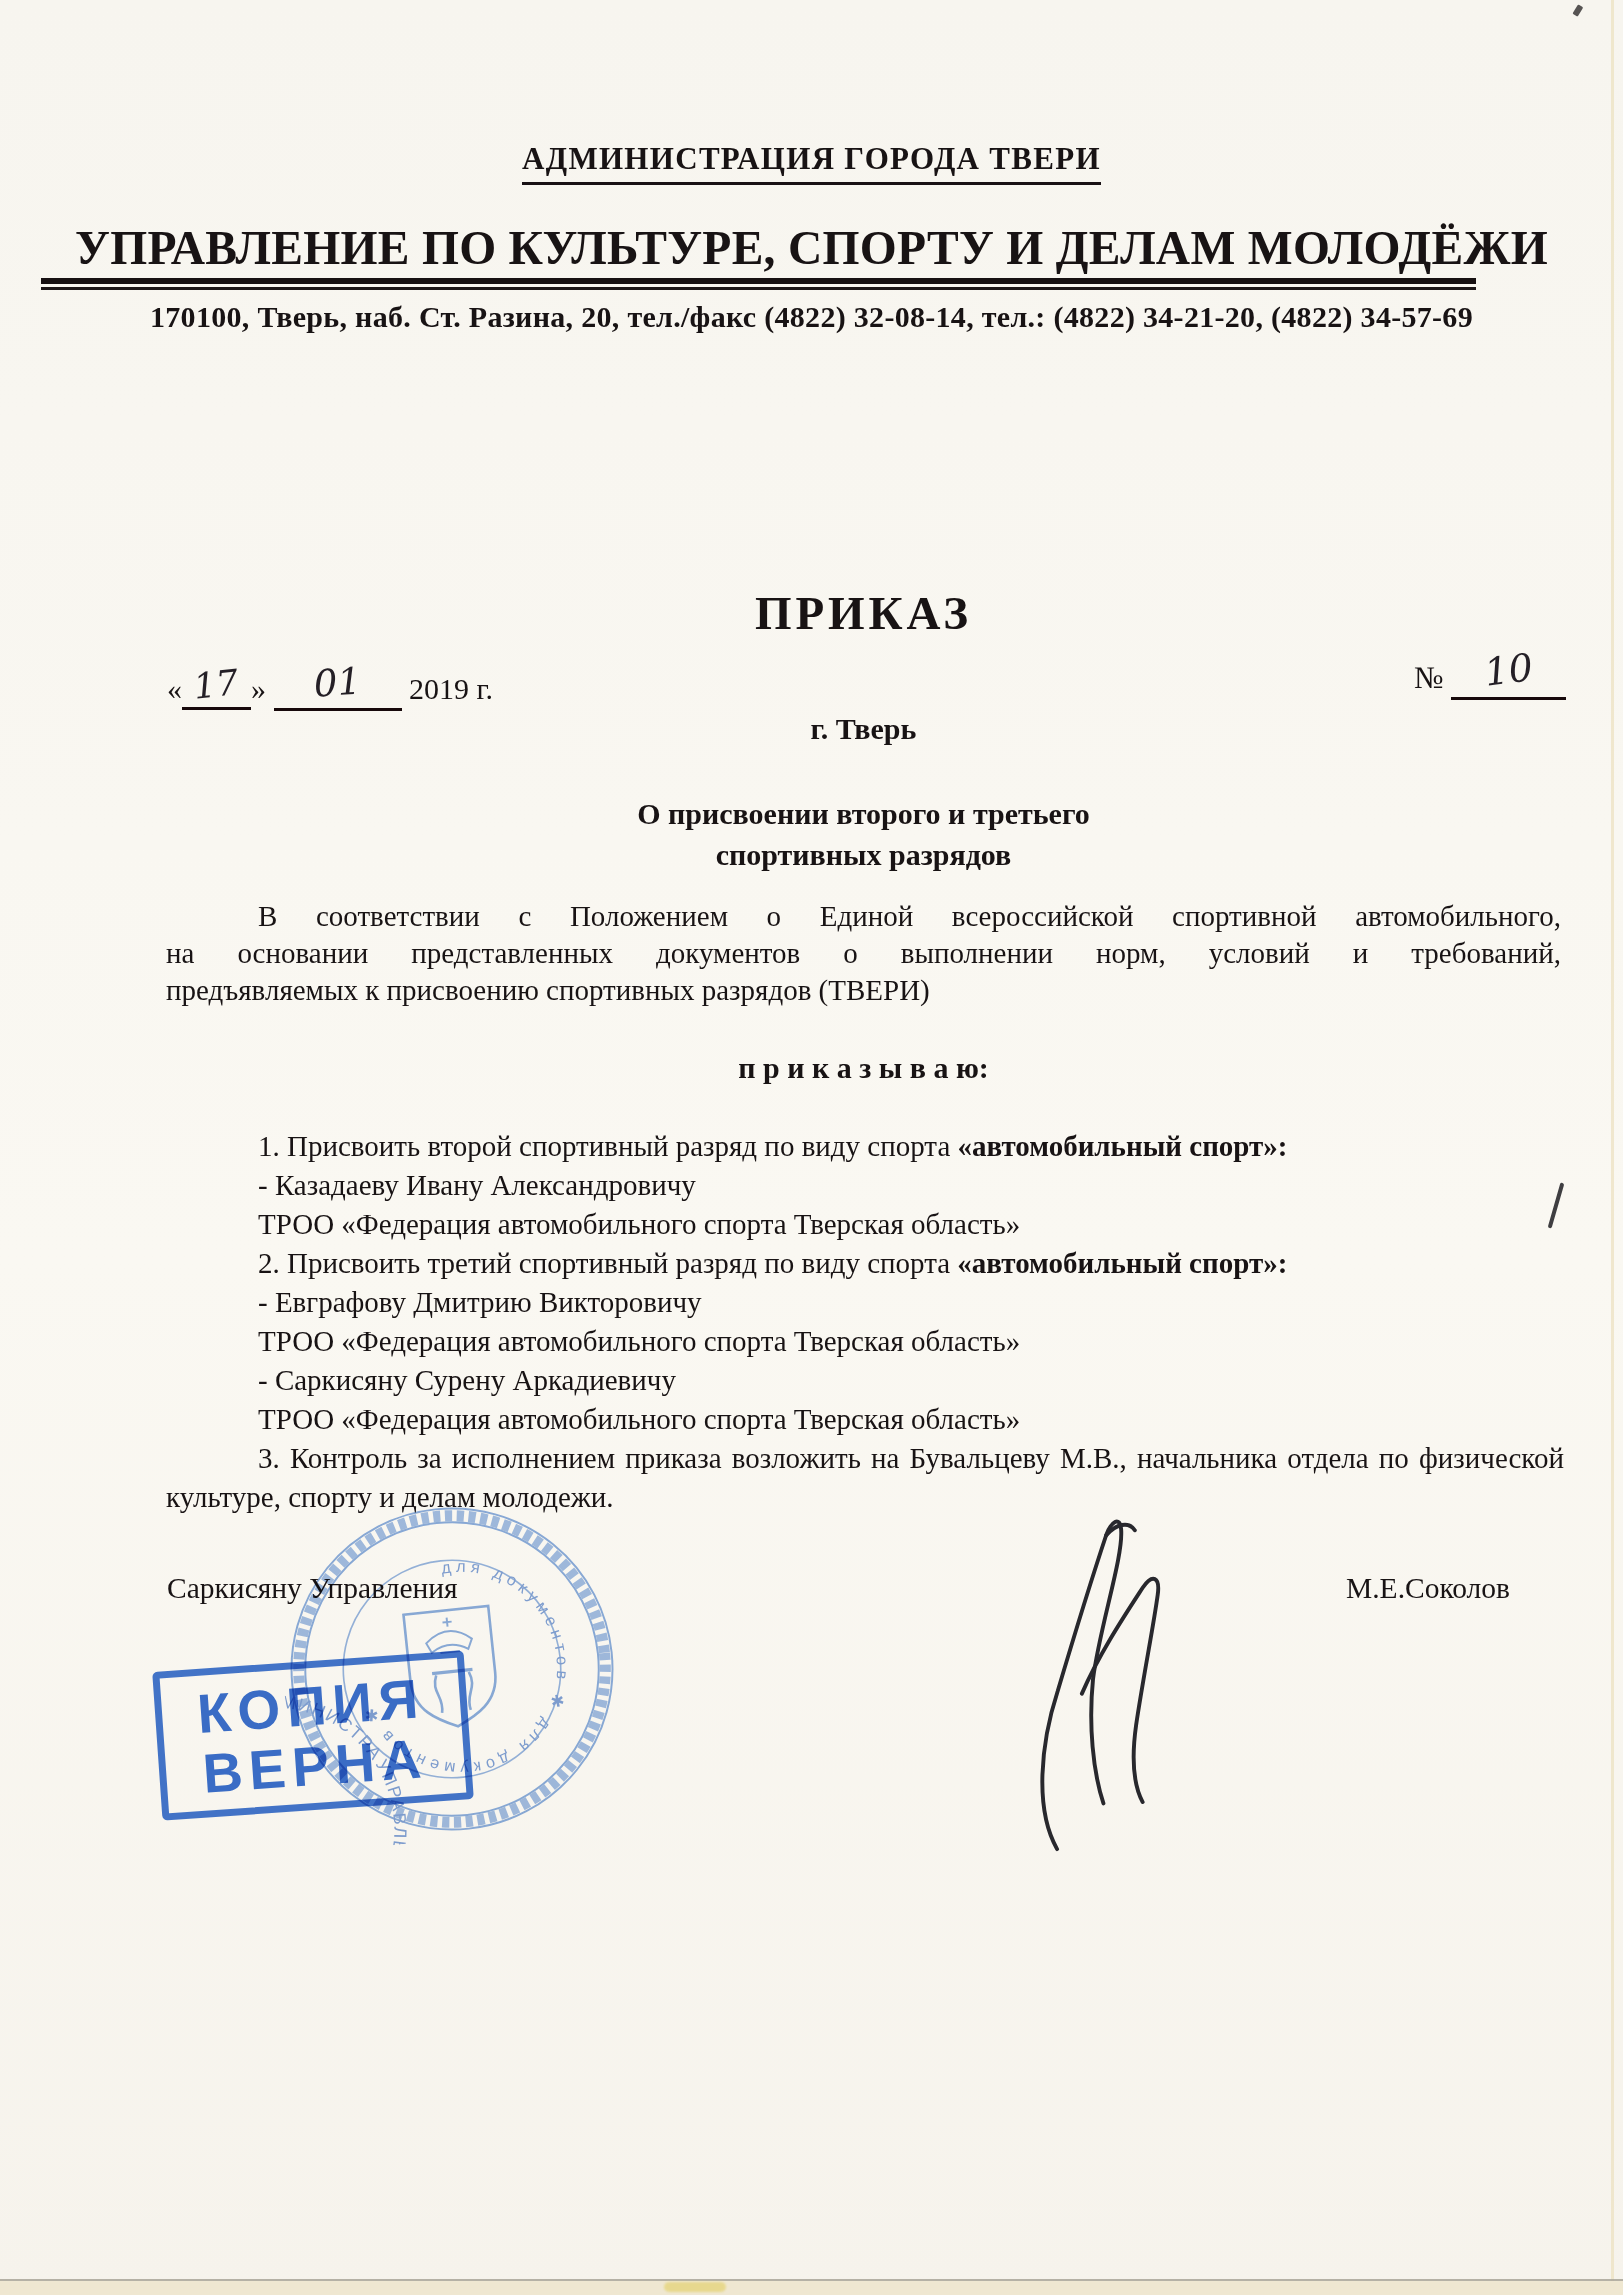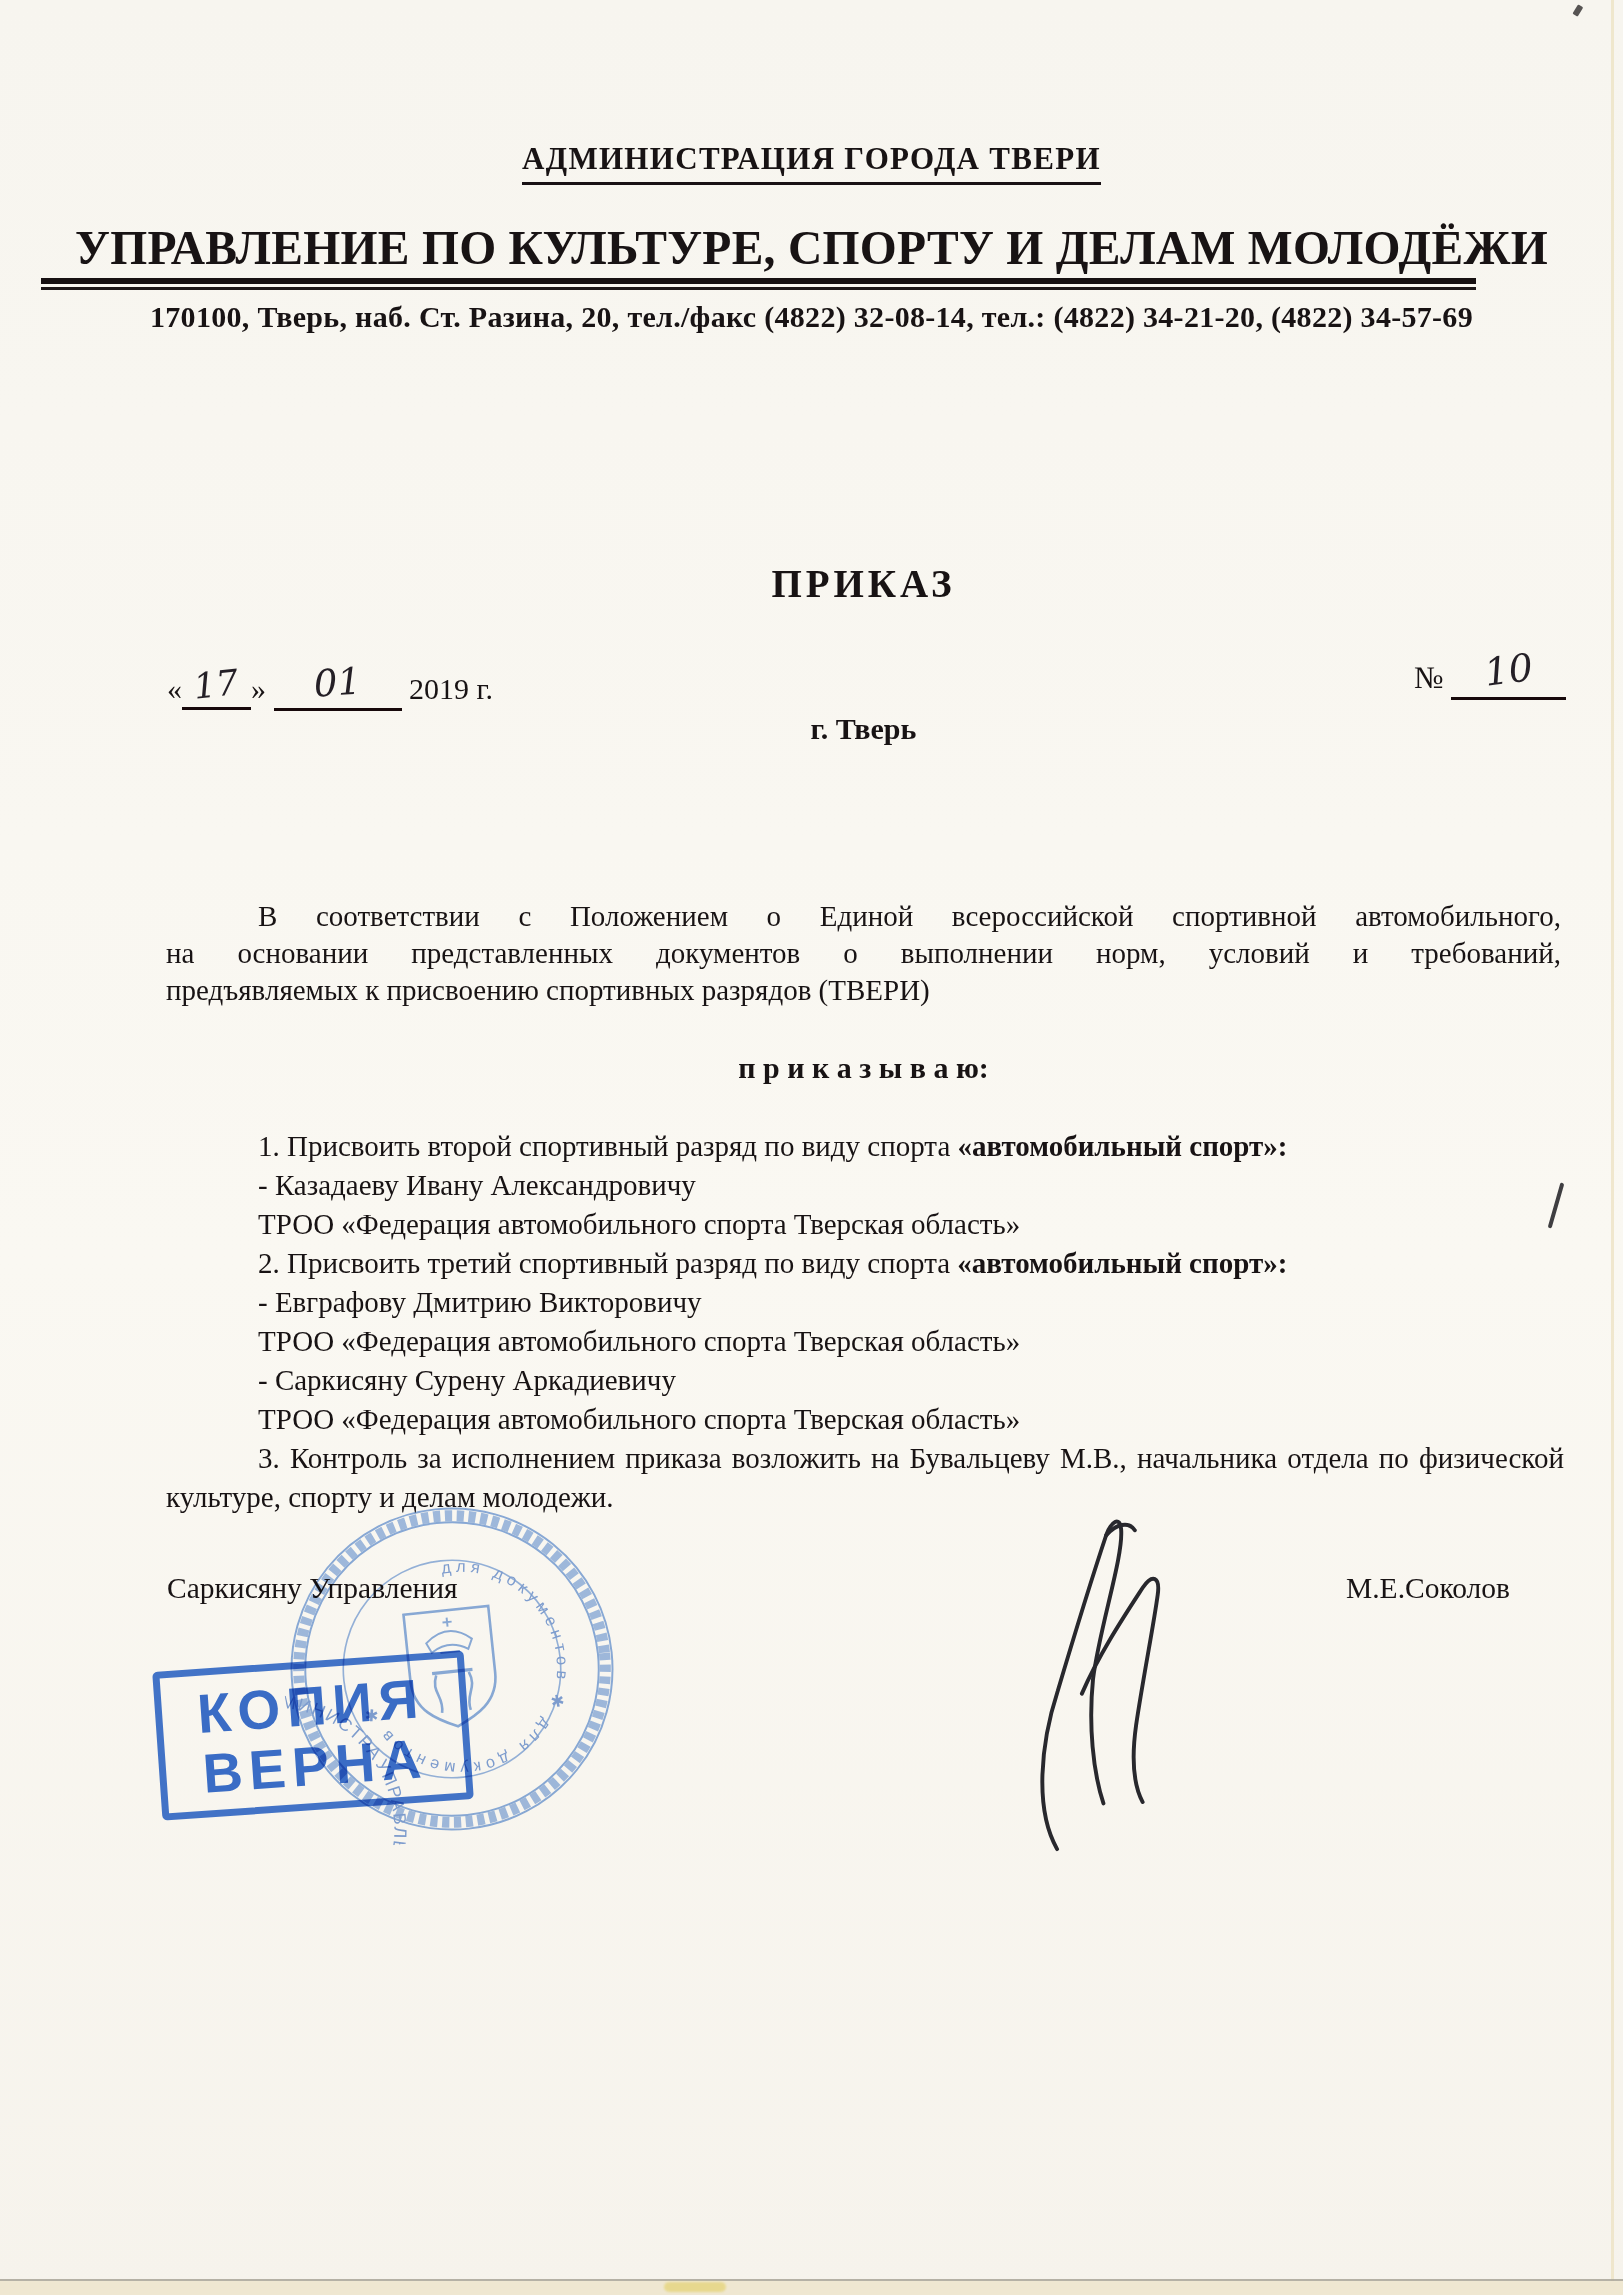--- a/index.html
+++ b/index.html
@@ -18,21 +18,21 @@
 
   
   .admin{top:141px;font-size:31px;font-weight:bold;letter-spacing:1.3px;}
   .admin .inner{display:inline-block;border-bottom:3.3px solid #181114;padding-bottom:4.6px;}
   .dept{top:220px;font-size:48px;font-weight:bold;letter-spacing:0.3px;transform:scaleX(0.99);}
   .rule1{top:278px;left:41px;width:1435px;height:5.9px;background:#171112;}
   .rule2{top:287px;left:41px;width:1435px;height:3.3px;background:#1d1718;}
   .contacts{top:300px;font-size:30px;font-weight:bold;letter-spacing:0.3px;}
 
   
-  .doc-type{top:561px;font-size:39px;font-weight:bold;letter-spacing:3.9px;}
+  .doc-type{top:586px;font-size:47px;font-weight:bold;letter-spacing:3.9px;}
   .date-line{top:665px;left:167px;font-size:30px;}
   .u{display:inline-block;border-bottom:3.3px solid #17090b;text-align:center;}
   .u-day{width:69px;}
   .u-month{width:128px;}
   .hand{font-family:"DejaVu Serif",serif;font-style:italic;color:#241f26;}
   .hand-day{display:inline-block;font-size:35px;transform:rotate(-6deg) translateY(-2.6px);}
   .hand-month{display:inline-block;font-size:37px;transform:rotate(-4deg) translateY(-3.9px);}
   .num-line{top:653px;left:1414px;font-size:31px;}
   .u-num{width:115px;}
   .hand-num{display:inline-block;font-size:38px;transform:rotate(-7deg) translateY(-5.2px);}
@@ -96,20 +96,24 @@
     <span>2019 г.</span>
   </div>
 
   <div class="abs num-line">
     <span>№</span>
     <span class="u u-num"><span class="hand hand-num">10</span></span>
   </div>
 
   <div class="abs col-center place">г. Тверь</div>
 
+  <div class="abs col-center subject">
+    <div>О присвоении второго и третьего</div>
+    <div>спортивных разрядов</div>
+  </div>
 
   <div class="abs preamble">
     <div class="jl ind">В соответствии с Положением о Единой всероссийской спортивной автомобильного,</div>
     <div class="jl">на основании представленных документов о выполнении норм, условий и требований,</div>
     <div>предъявляемых к присвоению спортивных разрядов (ТВЕРИ)</div>
   </div>
 
   <div class="abs col-center resolution">п р и к а з ы в а ю:</div>
 
   <div class="abs items">

